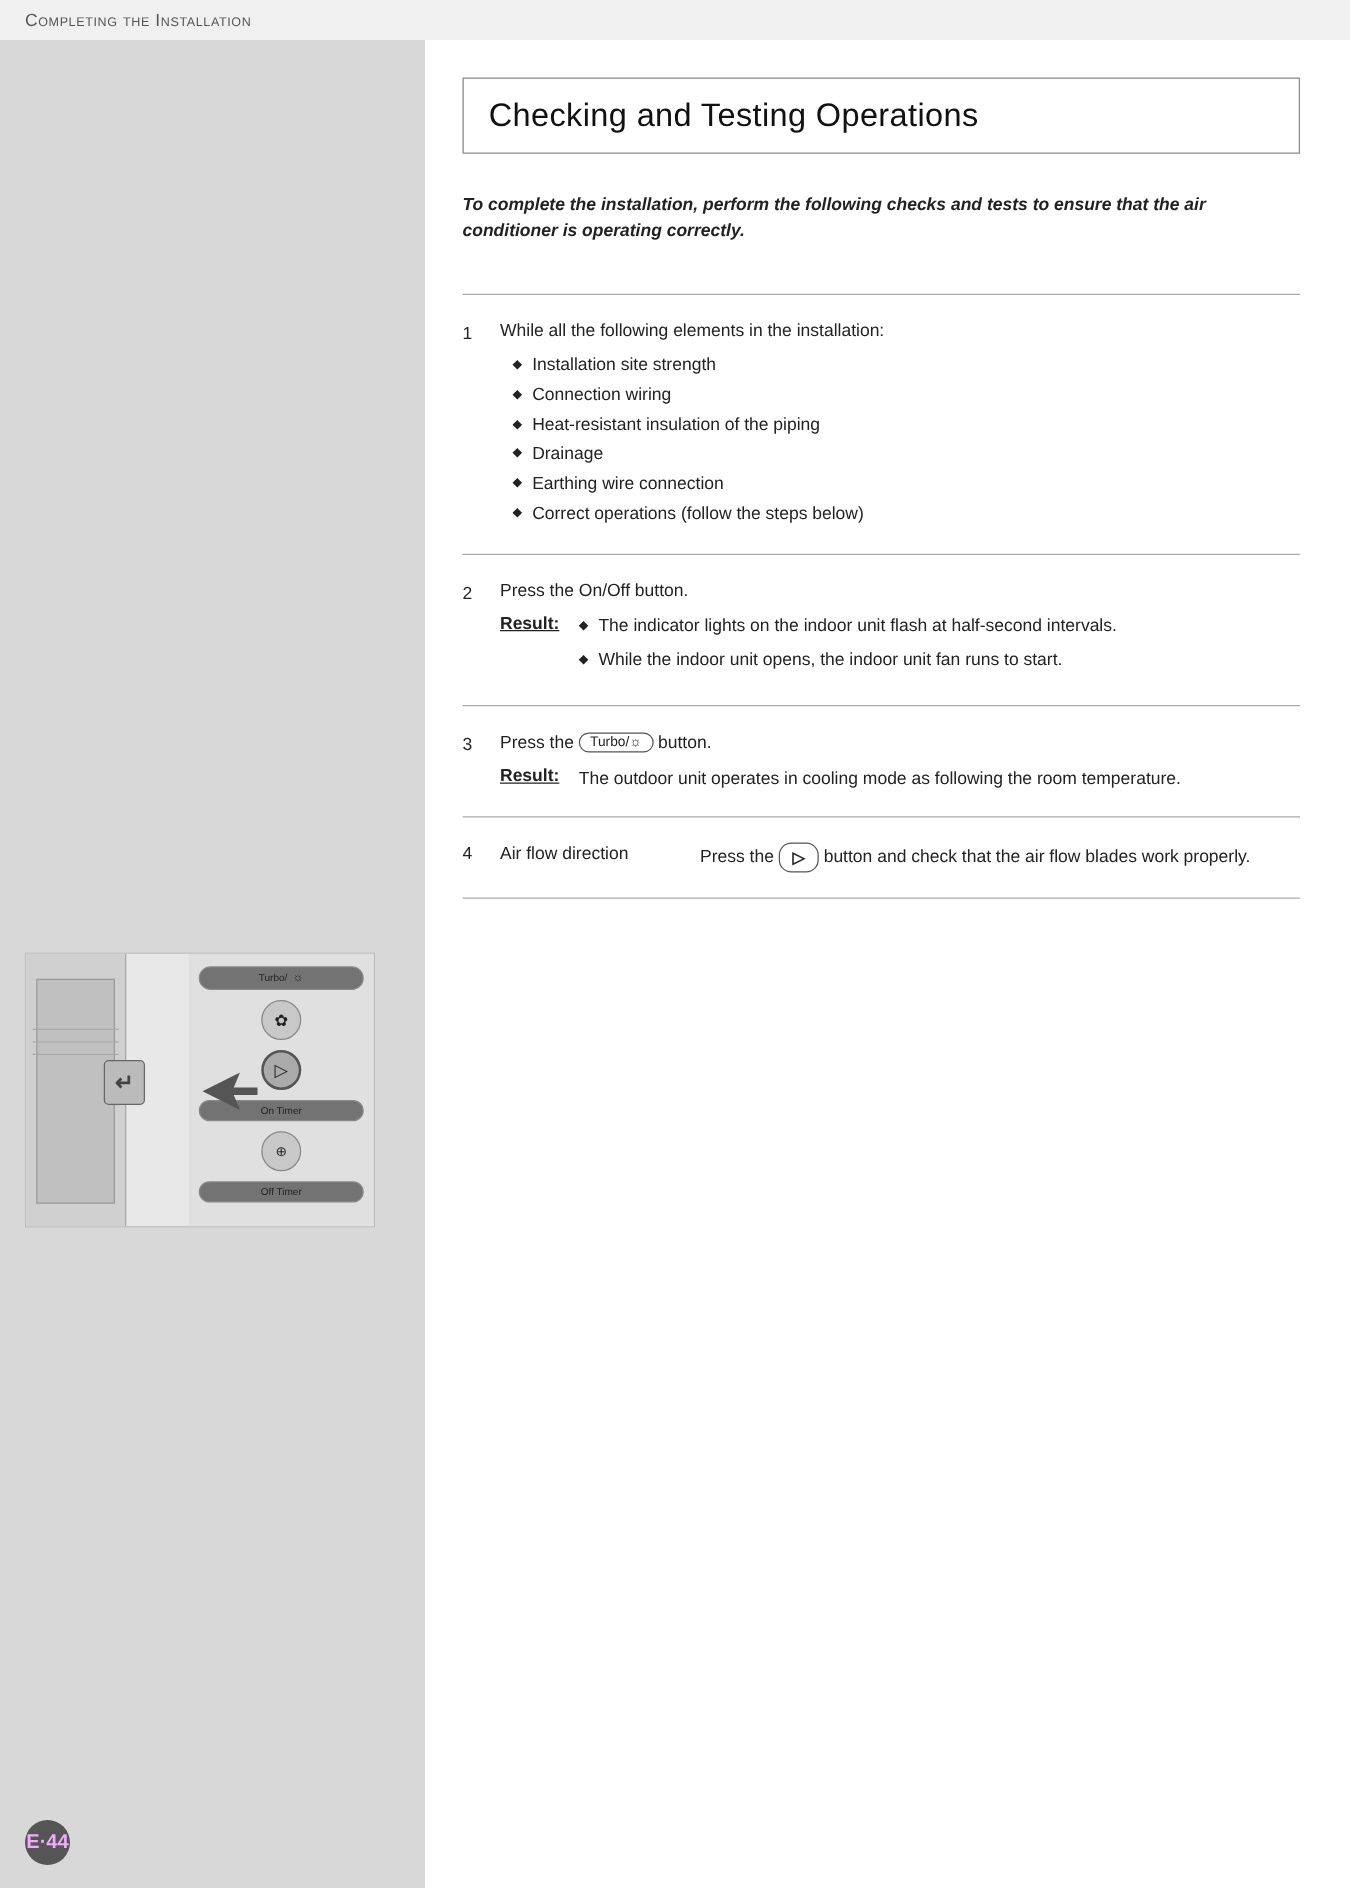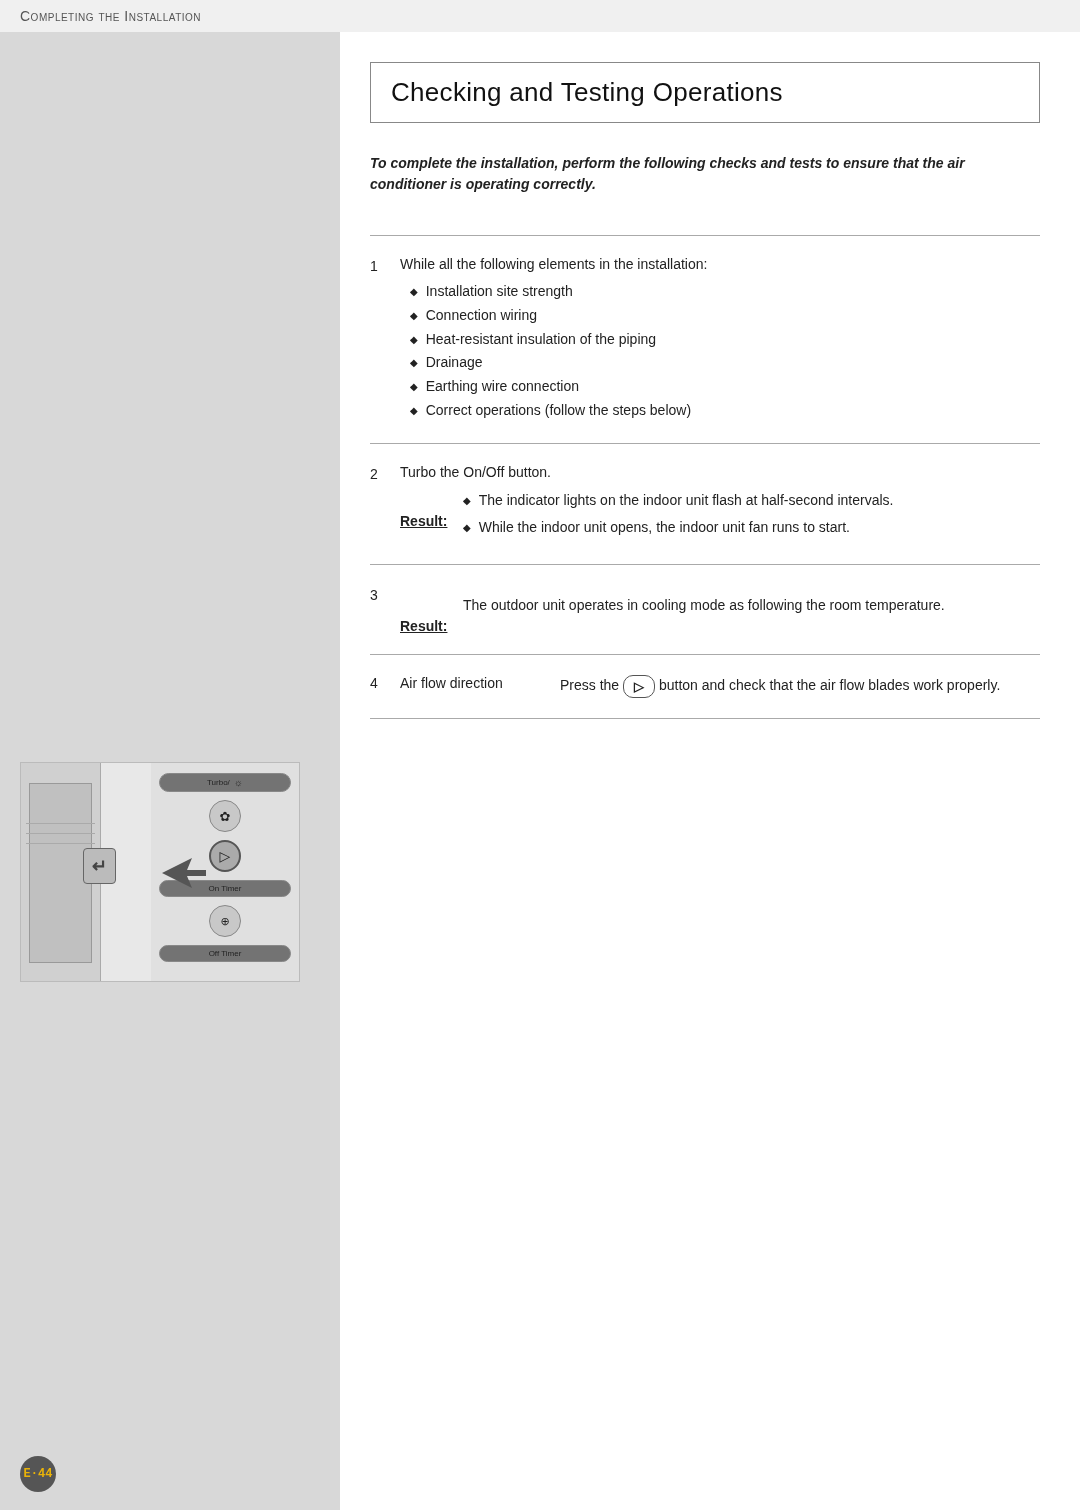--- a/index.html
+++ b/index.html
@@ -136,21 +136,20 @@
       margin-top: 10px;
       align-items: flex-start;
     }
     .result-label {
       font-size: 14px;
       text-decoration: underline;
       font-weight: bold;
       margin-right: 8px;
       width: 55px;
       flex-shrink: 0;
-      margin-top: 23px;
     }
     .result-content {
       flex: 1;
     }
     .result-content .result-bullet {
       display: flex;
       align-items: flex-start;
       margin-bottom: 6px;
       font-size: 14px;
       line-height: 1.5;
@@ -286,30 +285,29 @@
       background: #aaa;
       border: 2px solid #555;
     }
 
     
     .page-number {
       position: absolute;
       bottom: 20px;
       left: 20px;
       background: #555;
-      color: #eab308;
+      color: #f0abfc;
       border-radius: 50%;
       width: 36px;
       height: 36px;
       display: flex;
       align-items: center;
       justify-content: center;
-      font-size: 12px;
+      font-size: 16px;
       font-weight: bold;
-      font-family: Liberation Mono, monospace;
     }
   </style>
 </head>
 <body>
 
 <div class="header-bar">
   <span>Completing the Installation</span>
 </div>
 
 <div class="page-wrapper">
@@ -390,34 +388,37 @@
             <li>Drainage</li>
             <li>Earthing wire connection</li>
             <li>Correct operations (follow the steps below)</li>
           </ul>
         </div>
       </div>
 
       <div class="step-row">
         <div class="step-number">2</div>
         <div class="step-content">
-          <div class="step-title">Turbo the On/Off button.</div>
+          <div class="step-title">Press the On/Off button.</div>
           <div class="result-row">
             <div class="result-label">Result:</div>
             <div class="result-content">
               <div class="result-bullet">The indicator lights on the indoor unit flash at half-second intervals.</div>
               <div class="result-bullet">While the indoor unit opens, the indoor unit fan runs to start.</div>
             </div>
           </div>
         </div>
       </div>
 
       <div class="step-row">
         <div class="step-number">3</div>
         <div class="step-content">
+          <div class="step-title">
+            Press the <span class="btn-turbo">Turbo/☼</span> button.
+          </div>
           <div class="result-row">
             <div class="result-label">Result:</div>
             <div class="result-content">
               <div class="result-simple">The outdoor unit operates in cooling mode as following the room temperature.</div>
             </div>
           </div>
         </div>
       </div>
 
       <div class="step4-row">

